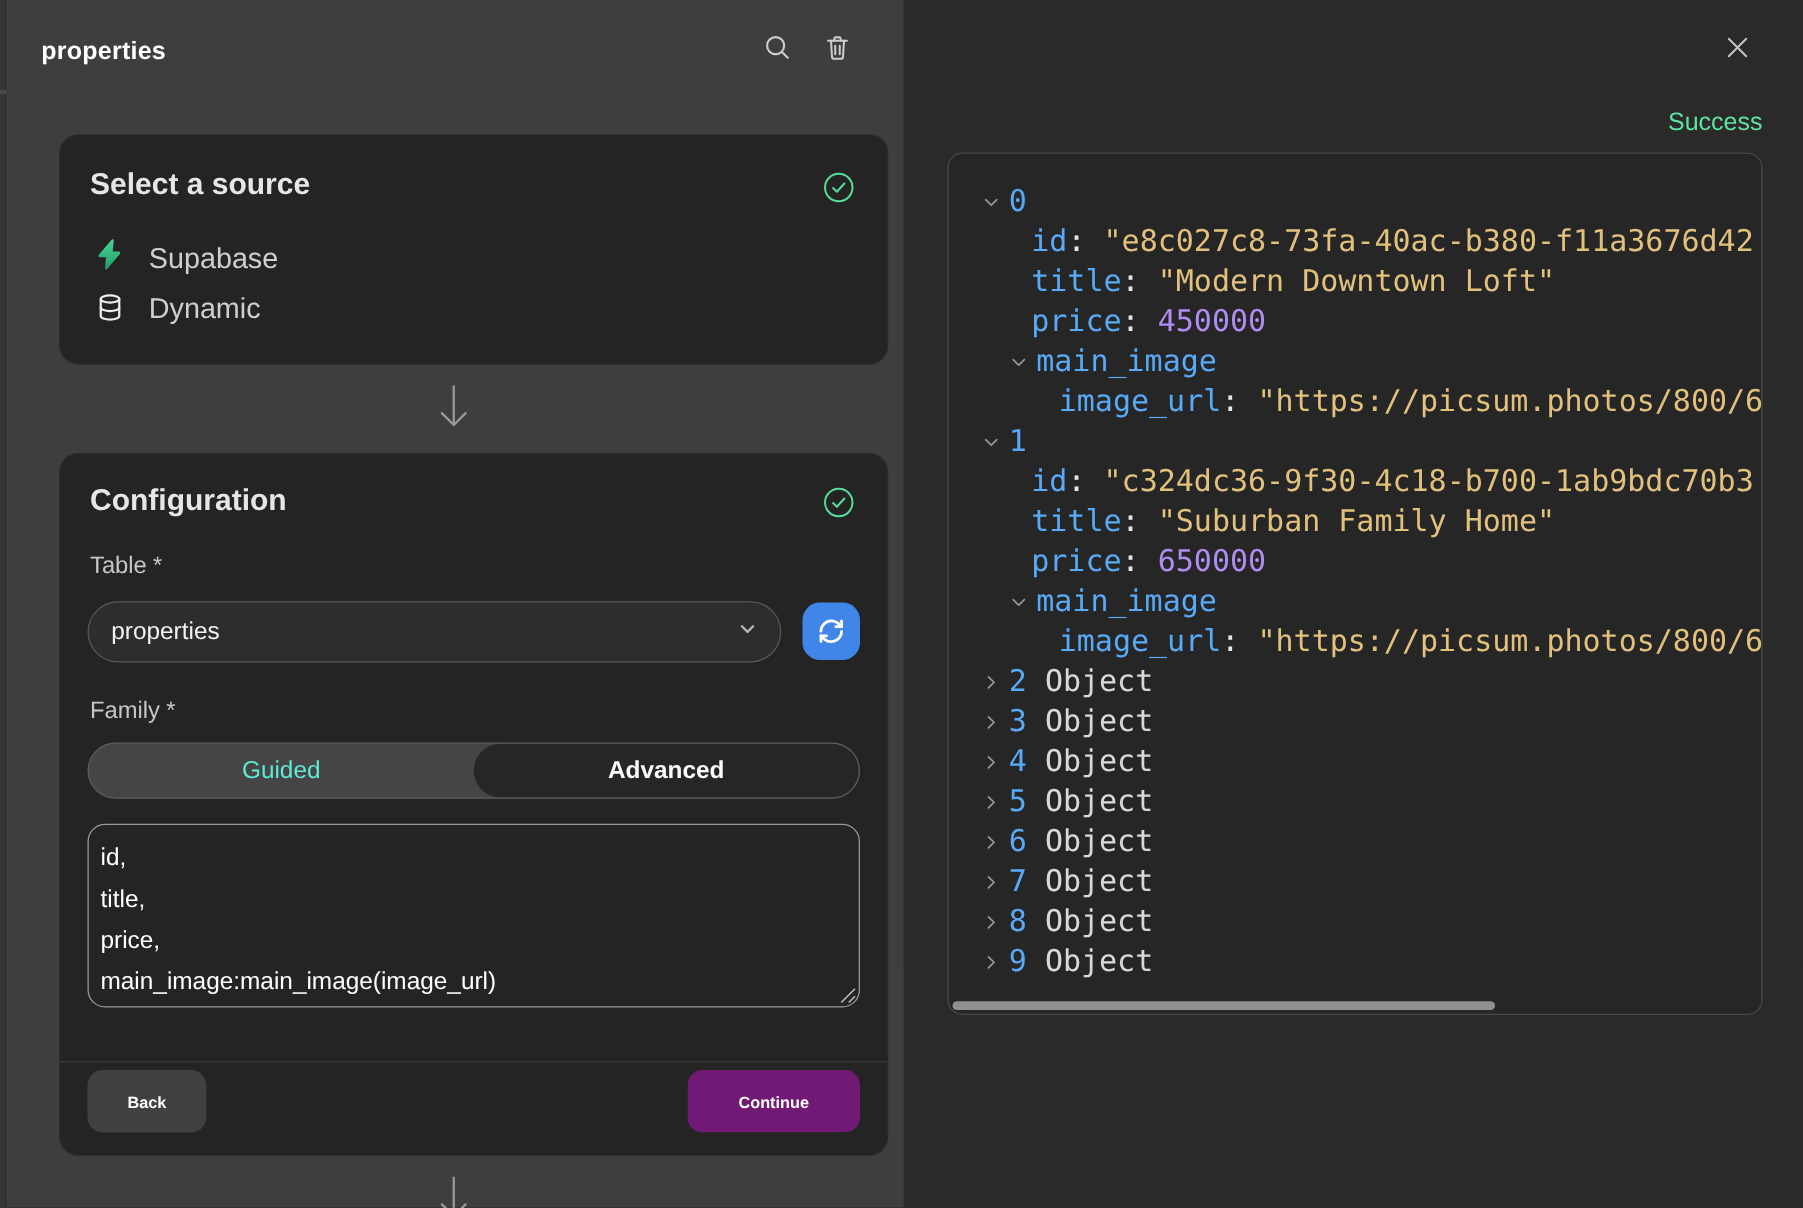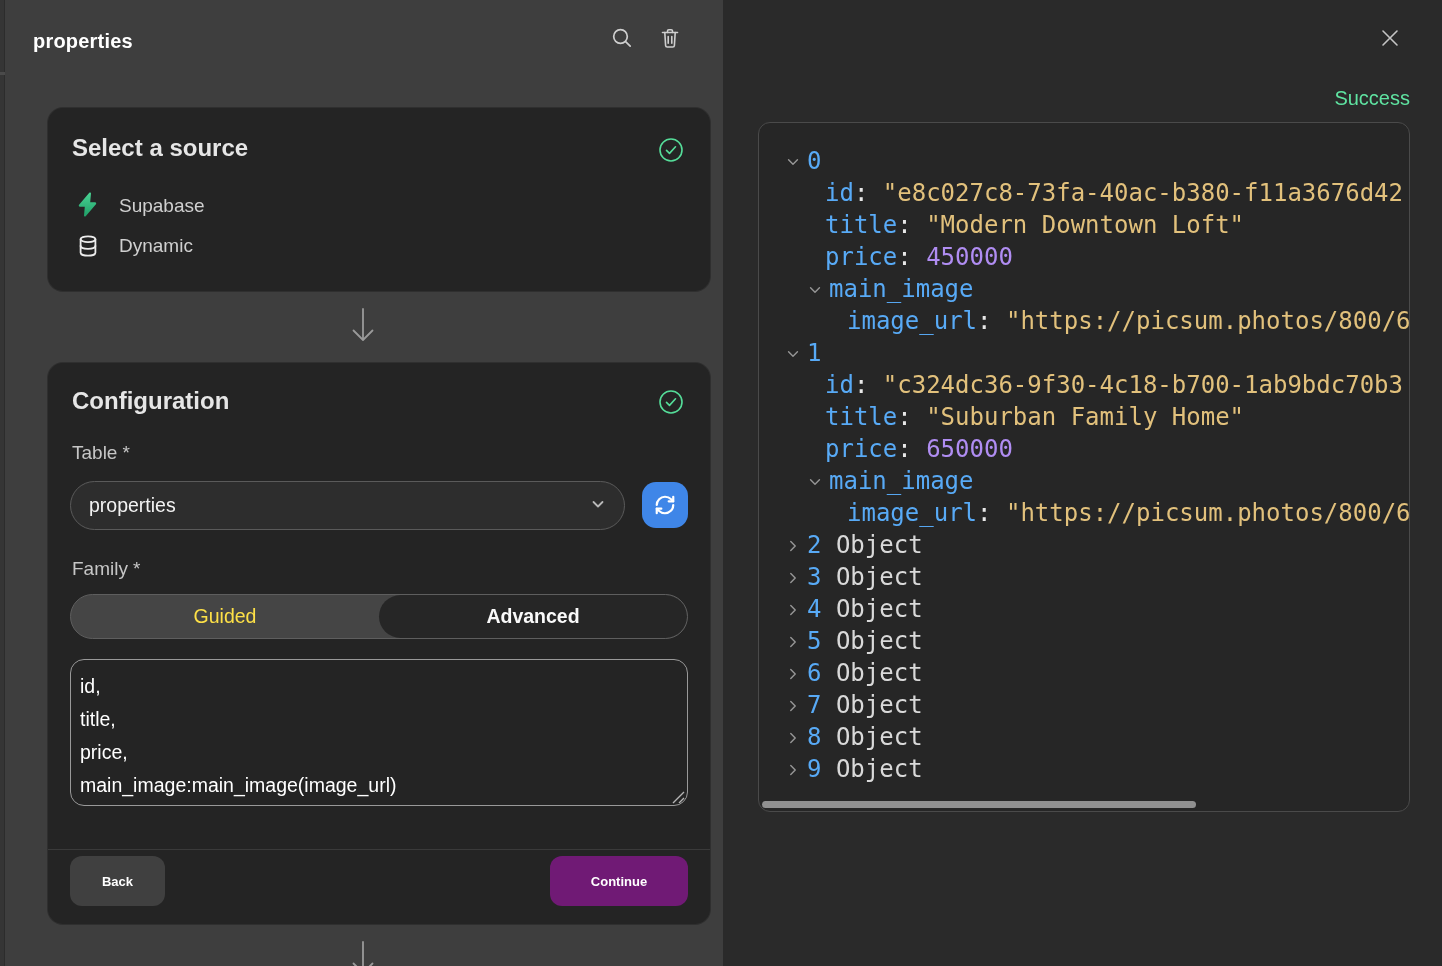--- a/index.html
+++ b/index.html
@@ -18,40 +18,40 @@
   #trash-btn { left:658px; }
 
   .card { left:47px; width:664px; background:#242424; border:1px solid rgba(255,255,255,.05); border-radius:16px; }
   #source-card { top:107px; height:185px; }
   #config-card { top:362px; height:563px; }
 
   .card-title { position:absolute; left:24px; font-size:24px; font-weight:600; color:#e6e6e6; }
   .check-badge { position:absolute; right:26px; width:26px; height:26px; }
 
   .src-row { position:absolute; left:26px; height:32px; display:flex; align-items:center; gap:18px; cursor:pointer; }
-  .src-label { font-size:19px; color:#cfcfcf; }
+  .src-label { font-size:23px; color:#cfcfcf; }
 
   .flow-arrow { left:349px; width:28px; height:38px; }
   #flow-arrow-1 { top:306px; }
   #flow-arrow-2 { top:939px; }
 
   .field-label { position:absolute; left:24px; font-size:19px; color:#c6c6c6; }
   .req { color:#c6c6c6; margin-left:5px; }
 
   #table-select { position:absolute; left:22px; top:118px; width:555px; height:49px;
     background:#2d2d2d; border:1px solid #5a5a5a; border-radius:24.5px; display:flex;
     align-items:center; padding:0 18px; cursor:pointer; }
   #table-select .value { font-size:19.5px; color:#f2f2f2; flex:1; }
   #refresh-btn { position:absolute; left:594px; top:119px; width:46px; height:46px;
     background:#3f86e8; border-radius:14px; display:flex; align-items:center; justify-content:center; cursor:pointer; }
 
   #fields-toggle { position:absolute; left:22px; top:231px; width:618px; height:45px;
     background:#454545; border:1px solid #5e5e5e; border-radius:22.5px; display:flex; overflow:hidden; }
   .toggle-seg { flex:1; display:flex; align-items:center; justify-content:center; cursor:pointer;
-    font-size:19.5px; color:#fde047; border-radius:22.5px; }
+    font-size:19.5px; color:#5eead4; border-radius:22.5px; }
   .toggle-seg.active { background:#262626; color:#fafafa; font-weight:600; }
 
   #fields-textarea { position:absolute; left:22px; top:296px; width:618px; height:147px;
     background:transparent; border:1px solid #999999; border-radius:14px; resize:none;
     color:#ffffff; font-family:"Liberation Sans", sans-serif; font-size:19.5px; line-height:33px;
     padding:10px 9px; outline:none; }
   #resize-handle { position:absolute; left:624px; top:427px; width:13px; height:13px; }
 
   #config-divider { position:absolute; left:0; top:486px; width:662px; height:1px; background:#3a3a3a; }
   .btn { position:absolute; top:493px; height:50px; border:none; border-radius:12px;

